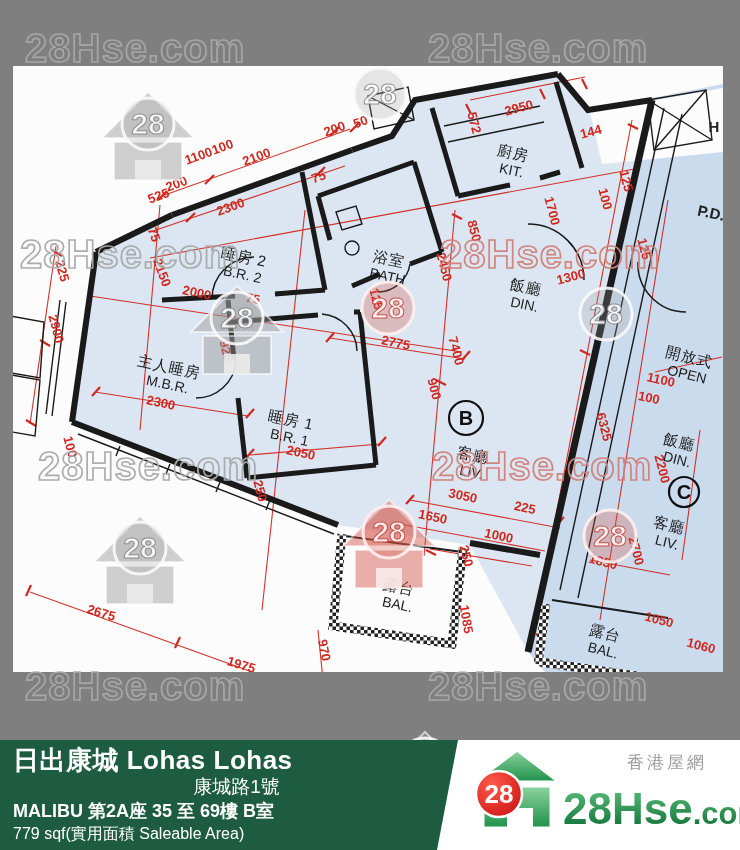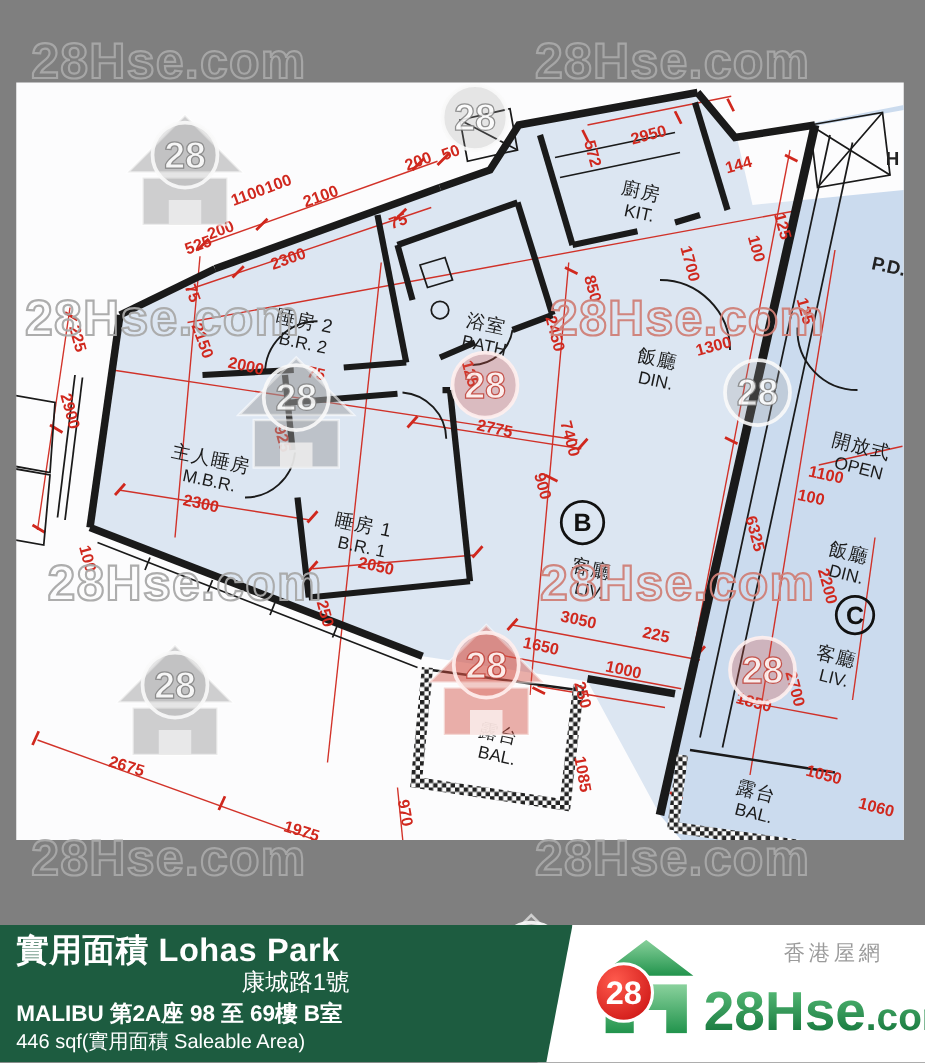--- a/index.html
+++ b/index.html
@@ -376,20 +376,20 @@
     <rect x="52" y="66" width="26" height="20" fill="#ffffff"></rect>
     <circle cx="44" cy="52" r="23" fill="url(#rgrad)" stroke="#ffffff" stroke-width="2.5"></circle>
     <text x="44" y="61" class="lg-badge">28</text>
   </g>
   <text x="172" y="26" class="lg-tag">香港屋網</text>
   <text x="108" y="82" class="lg-brand" fill="url(#ggrad)"><tspan>28Hse</tspan><tspan class="lg-brand-sub" fill="url(#ggrad)">.com</tspan></text>
 </svg>
 
 <div class="banner">
   <div class="inner">
-    <div class="bn-title">實用面積 Lohas Park</div>
+    <div class="bn-title">日出康城 Lohas Lohas</div>
     <div class="bn-addr">康城路1號</div>
-    <div class="bn-unit">MALIBU 第2A座 98 至 69樓 B室</div>
-    <div class="bn-area">446 sqf(實用面積 Saleable Area)</div>
+    <div class="bn-unit">MALIBU 第2A座 35 至 69樓 B室</div>
+    <div class="bn-area">779 sqf(實用面積 Saleable Area)</div>
   </div>
 </div>
 
 </div>
 
 </body></html>

